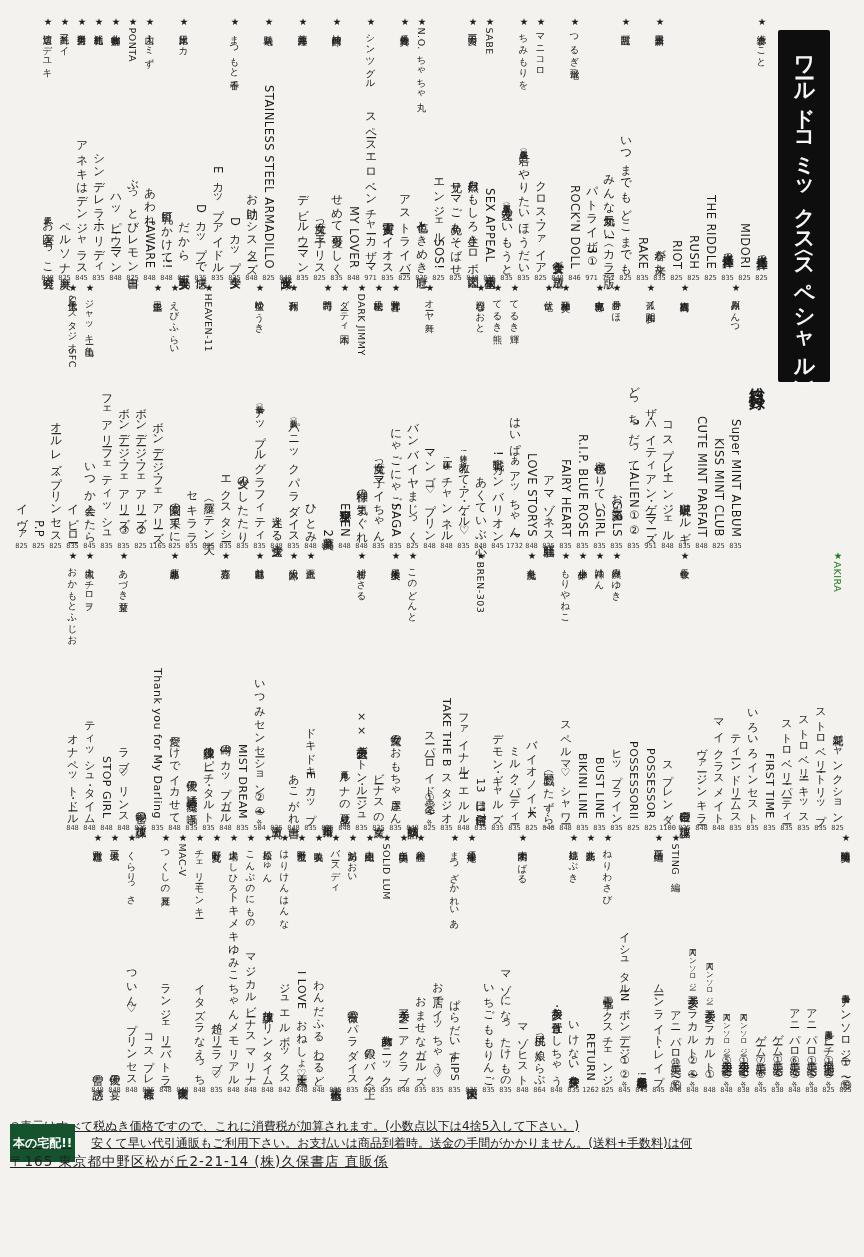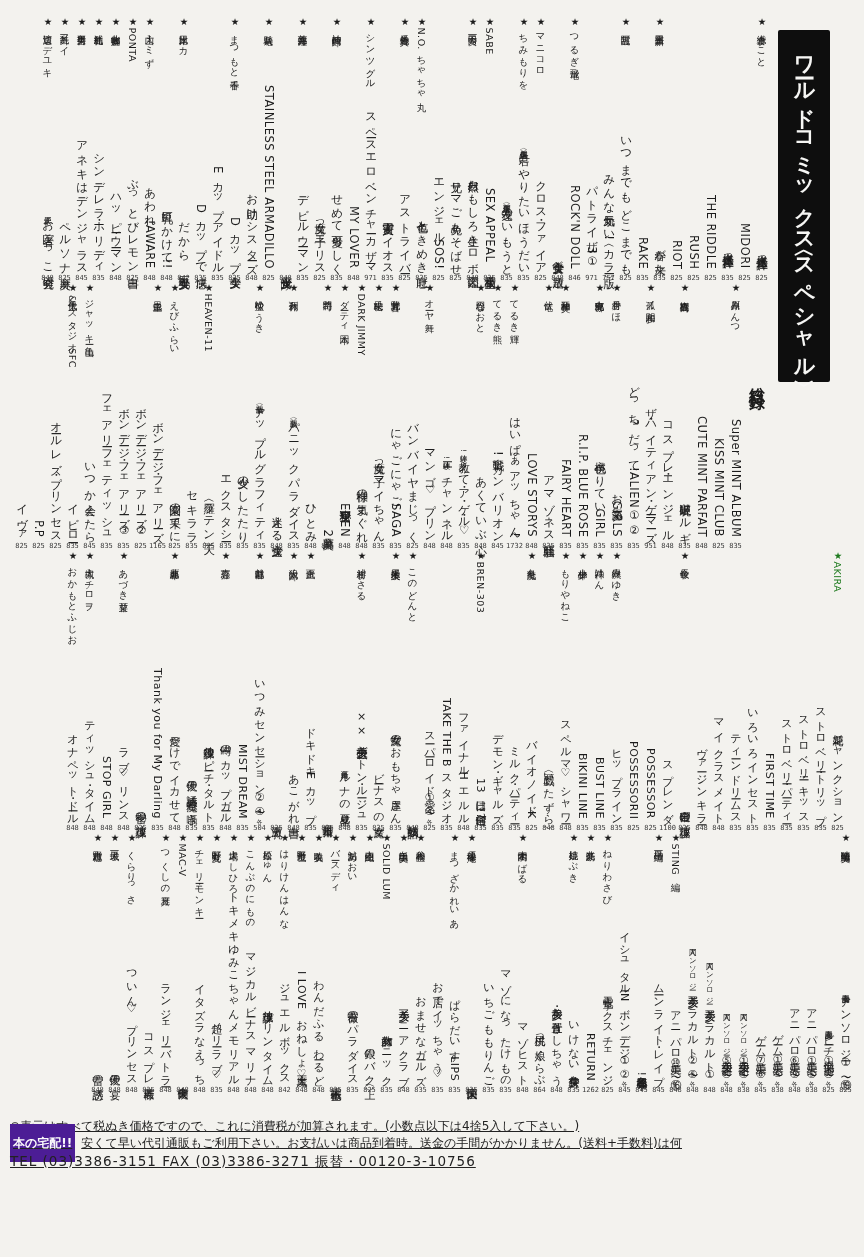--- a/index.html
+++ b/index.html
@@ -29,21 +29,21 @@
   .price{height:13px;display:flex;flex-direction:column;align-items:center;justify-content:flex-end;
         font-size:7px;line-height:1;color:#3a3a3a;font-family:"DejaVu Sans Mono",monospace;}
   .price .each{font-size:6px;}
   .heading .title-wrap{justify-content:flex-start;}
   .heading .title{font-size:16px;font-weight:700;letter-spacing:4px;}
   .heading .col{flex-basis:26px;width:26px;}
   
   .footer{position:absolute;left:10px;right:6px;top:1118px;font-size:12px;line-height:1.4;color:#222;}
   .fline{white-space:nowrap;text-decoration:underline;}
   .fline-lg{font-size:13.5px;letter-spacing:1px;}
-  .badge{background:#4c1d95;color:#fbfbfb;font-weight:700;padding:12px 3px;margin-right:6px;}
+  .badge{background:#14532d;color:#fbfbfb;font-weight:700;padding:12px 3px;margin-right:16px;}
 </style>
 </head>
 <body>
 
 <div class="page">
   <div class="header-bar">
     <div class="vtext">ワールドコミックス〈スペシャル〉</div>
   </div>
   <div id="bands">
       <div class="band band1">
@@ -1868,15 +1868,15 @@
             <div class="price">
               <span>848</span>
             </div>
           </div>
         </div>
       </div>
     </div>
   <div class="footer" id="footer">
       <div class="fline">⊙表示はすべて税ぬき価格ですので、これに消費税が加算されます。(小数点以下は4捨5入して下さい。)</div>
       <div class="fline"><span class="badge">本の宅配!!</span>安くて早い代引通販もご利用下さい。お支払いは商品到着時。送金の手間がかかりません。(送料+手数料)は何</div>
-      <div class="fline fline-lg">TEL (03)3386-3151  FAX (03)3386-3271  振替・00120-3-10756</div>
+      <div class="fline fline-lg">〒165 東京都中野区松が丘2-21-14 (株)久保書店 直販係</div>
     </div>
 </div>
 
 </body></html>

